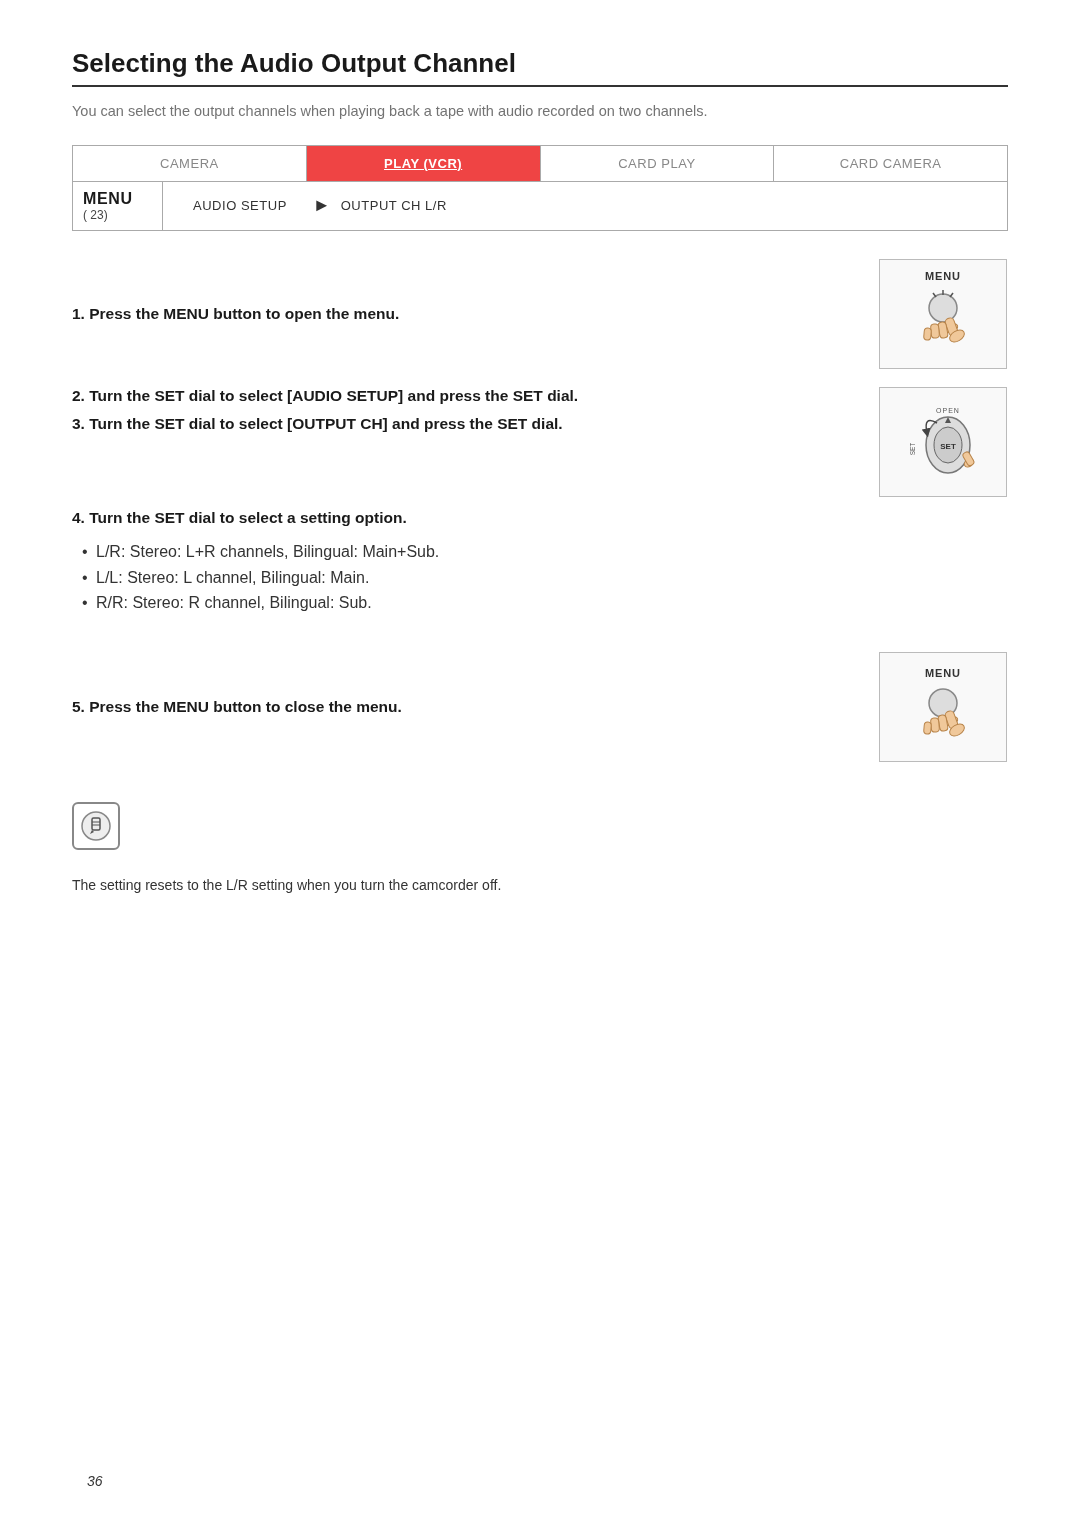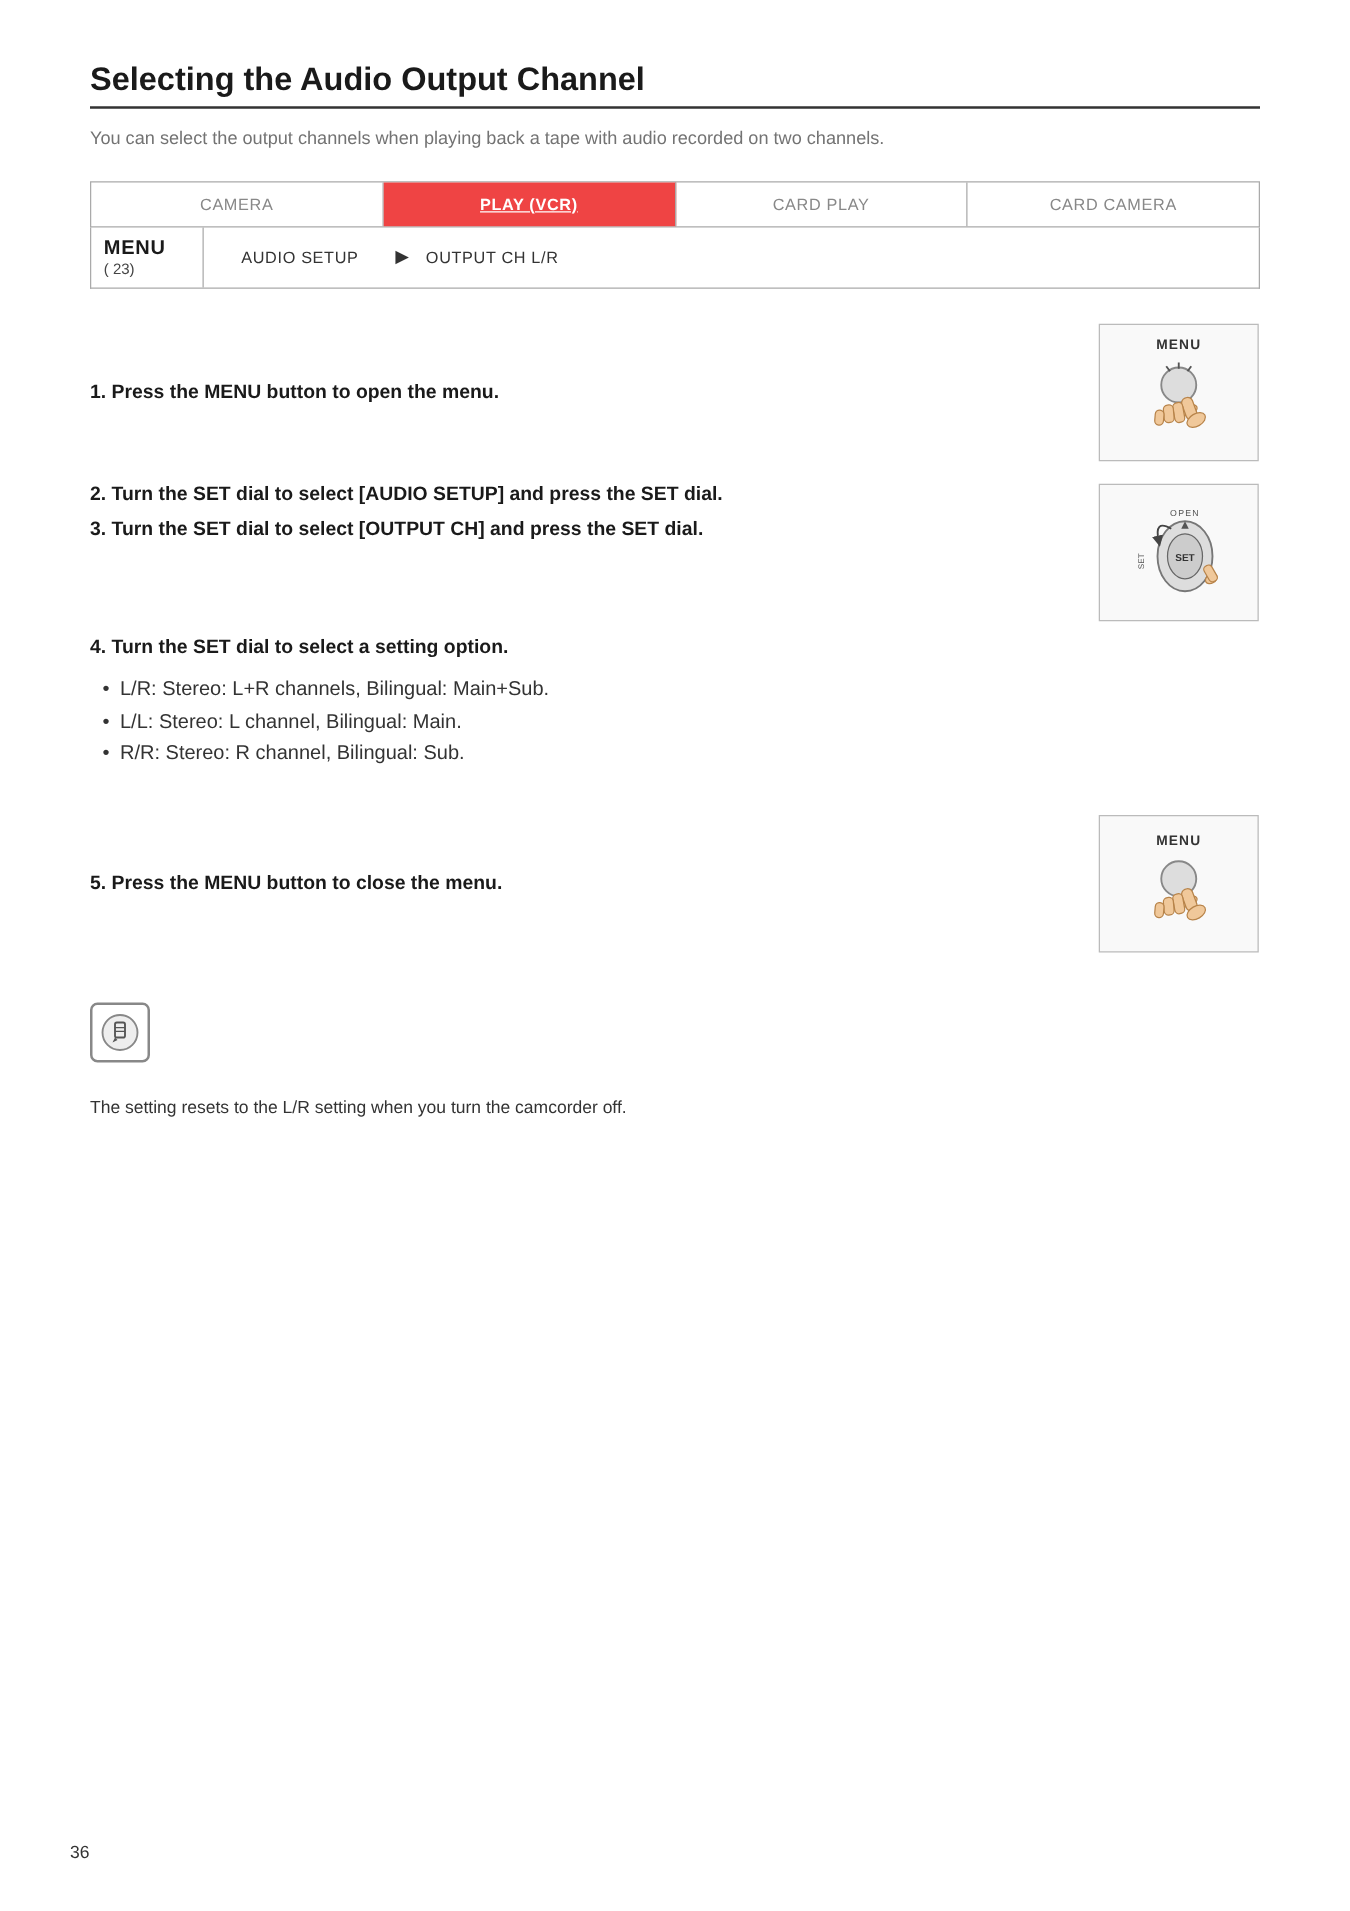--- a/index.html
+++ b/index.html
@@ -186,23 +186,24 @@
       font-size: 14px;
       color: #333;
       line-height: 1.6;
       padding-top: 6px;
     }
 
     
     .page-number {
       position: absolute;
       bottom: 40px;
-      left: 56px;
+      left: 87px;
       font-size: 14px;
       color: #333;
+      font-style: italic;
     }
 
     .combined-step {
       display: flex;
       align-items: flex-start;
       margin-bottom: 10px;
       gap: 30px;
     }
     .combined-step-text { flex: 1; }
     .combined-step-img {

